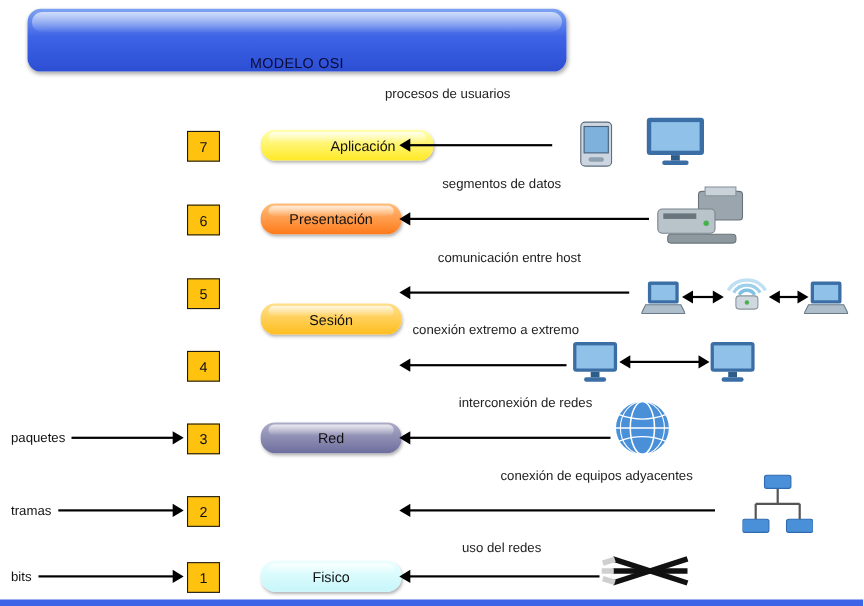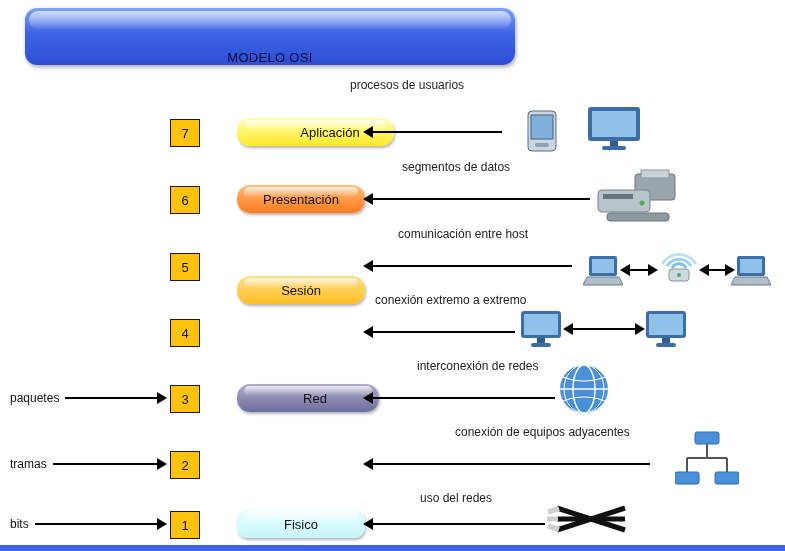--- a/index.html
+++ b/index.html
@@ -154,21 +154,21 @@
     </svg>
   </span>
 
   <div class="left-row" style="top:390px">
     <span class="lbl">paquetes</span>
     <div class="line head-r"></div>
   </div>
   <div class="num" style="top: 385px; background-color: rgb(255, 194, 14);">
       <span>3</span>
     </div>
-  <div class="pill" style="top: 384px; background: linear-gradient(rgb(172, 172, 200), rgb(110, 110, 158)); padding-left: 14px;">
+  <div class="pill" style="top: 384px; background: linear-gradient(rgb(172, 172, 200), rgb(110, 110, 158));">
       <span>Red</span>
     </div>
   <div class="desc" style="left:417px;top:359px">interconexión de redes</div>
   <div class="line head-l" style="left:372px;top:397px;width:183px"></div>
   <span class="icon" style="left:558px;top:363px">
     <svg width="52" height="52" viewBox="0 0 52 52">
       <circle cx="26" cy="26" r="24" fill="#4a90d9"></circle>
       <ellipse cx="26" cy="26" rx="11" ry="24" fill="none" stroke="#ffffff" stroke-width="1.4"></ellipse>
       <ellipse cx="26" cy="26" rx="20" ry="24" fill="none" stroke="#ffffff" stroke-width="1"></ellipse>
       <line x1="2" y1="26" x2="50" y2="26" stroke="#ffffff" stroke-width="1.4"></line>
@@ -198,21 +198,21 @@
     </svg>
   </span>
 
   <div class="left-row" style="top:516px">
     <span class="lbl">bits</span>
     <div class="line head-r"></div>
   </div>
   <div class="num" style="top: 511px; background-color: rgb(255, 194, 14);">
       <span>1</span>
     </div>
-  <div class="pill" style="top: 510px; background: linear-gradient(rgb(234, 255, 255), rgb(198, 246, 250)); border-radius: 11px;">
+  <div class="pill" style="top: 510px; background: linear-gradient(rgb(234, 255, 255), rgb(198, 246, 250));">
       <span>Fisico</span>
     </div>
   <div class="desc" style="left:420px;top:491px">uso del redes</div>
   <div class="line head-l" style="left:372px;top:523px;width:173px"></div>
   <span class="icon" style="left:543px;top:498px">
     <svg width="85" height="42" viewBox="0 0 85 42">
       <line x1="14" y1="32" x2="82" y2="10" stroke="#111" stroke-width="5"></line>
       <line x1="5" y1="28" x2="16" y2="31.5" stroke="#cfcfcf" stroke-width="5"></line>
       <line x1="14" y1="21" x2="82" y2="21" stroke="#111" stroke-width="5"></line>
       <line x1="4" y1="21" x2="15" y2="21" stroke="#cfcfcf" stroke-width="5"></line>

